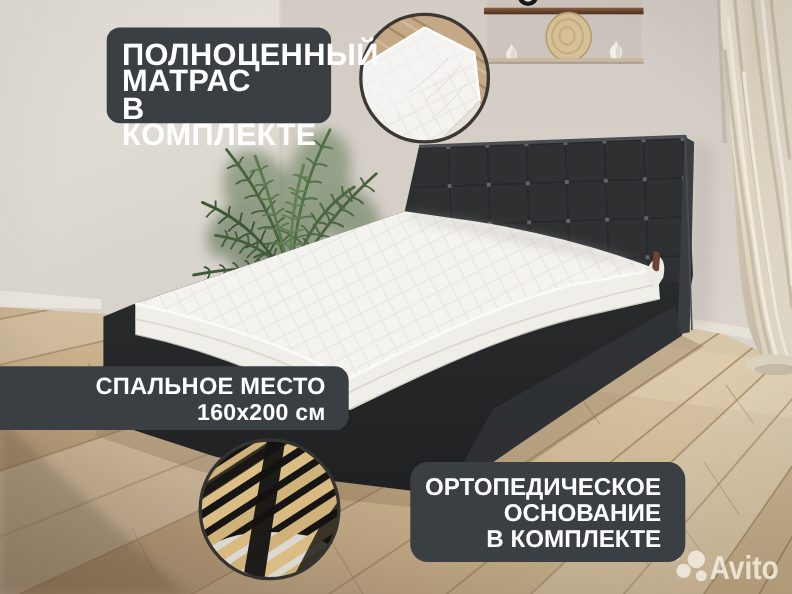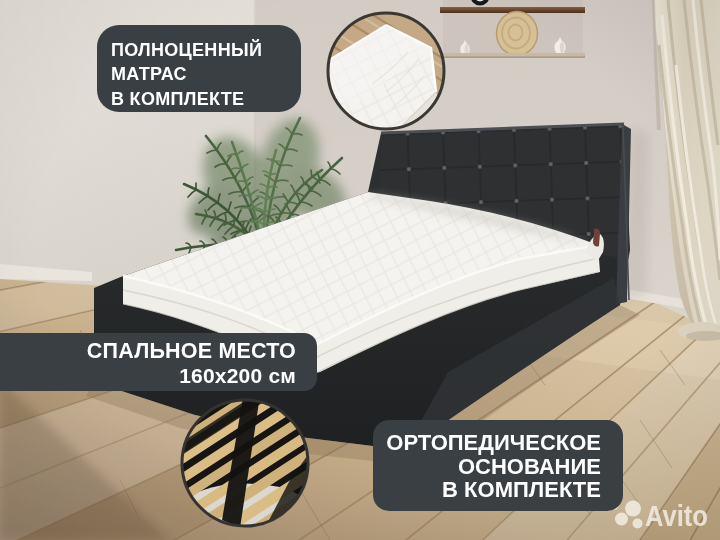--- a/index.html
+++ b/index.html
@@ -1,19 +1,19 @@
 <!DOCTYPE html>
 <html><head>
 <meta charset="utf-8">
 <style>
   html,body{margin:0;padding:0;}
   #stage{position:relative;width:720px;height:540px;overflow:hidden;font-family:"Liberation Sans",sans-serif;background:#d8d1ca;}
   #scene{position:absolute;left:0;top:0;}
   .banner{position:absolute;background:#3a3f44;color:#fff;font-weight:bold;}
-  #b1{left:97px;top:25px;width:204px;height:87px;border-radius:22px;font-size:18px;line-height:24.3px;padding:13px 0 0 14px;letter-spacing:0.3px;box-sizing:border-box;}
+  #b1{left:97px;top:25px;width:204px;height:87px;border-radius:12px;font-size:28px;line-height:24.3px;padding:13px 0 0 14px;letter-spacing:0.3px;box-sizing:border-box;}
   #b2{left:-20px;top:333px;width:337px;height:58px;border-radius:13px;text-align:right;padding-top:6px;box-sizing:border-box;}
   #b2 .l1{font-size:21.5px;margin-right:21px;letter-spacing:0.2px;}
   #b2 .l2{font-size:21px;margin-right:21px;letter-spacing:0.2px;}
   #b3{left:373px;top:420px;width:250px;height:91px;border-radius:16px;text-align:right;font-size:22px;line-height:23.6px;padding:11px 22px 0 0;box-sizing:border-box;letter-spacing:0px;}
 </style>
 </head>
 <body>
 <div id="stage">
 <svg id="scene" width="720" height="540" viewBox="0 0 720 540">
 <defs>

